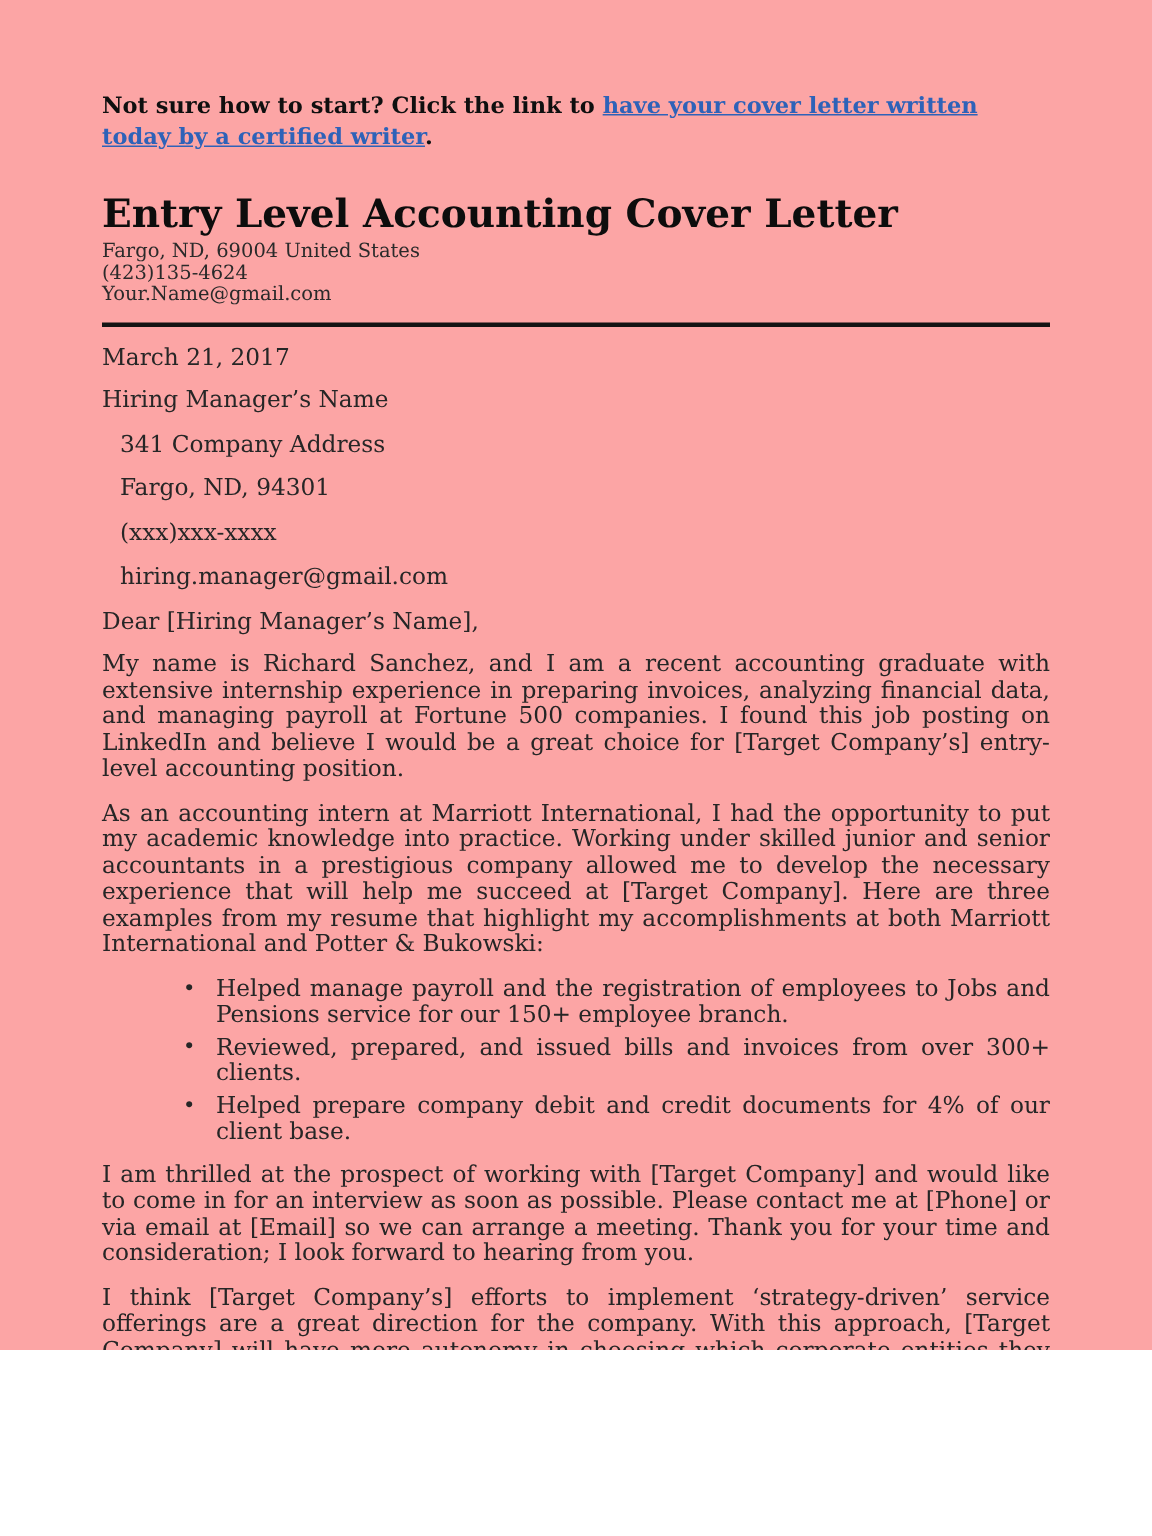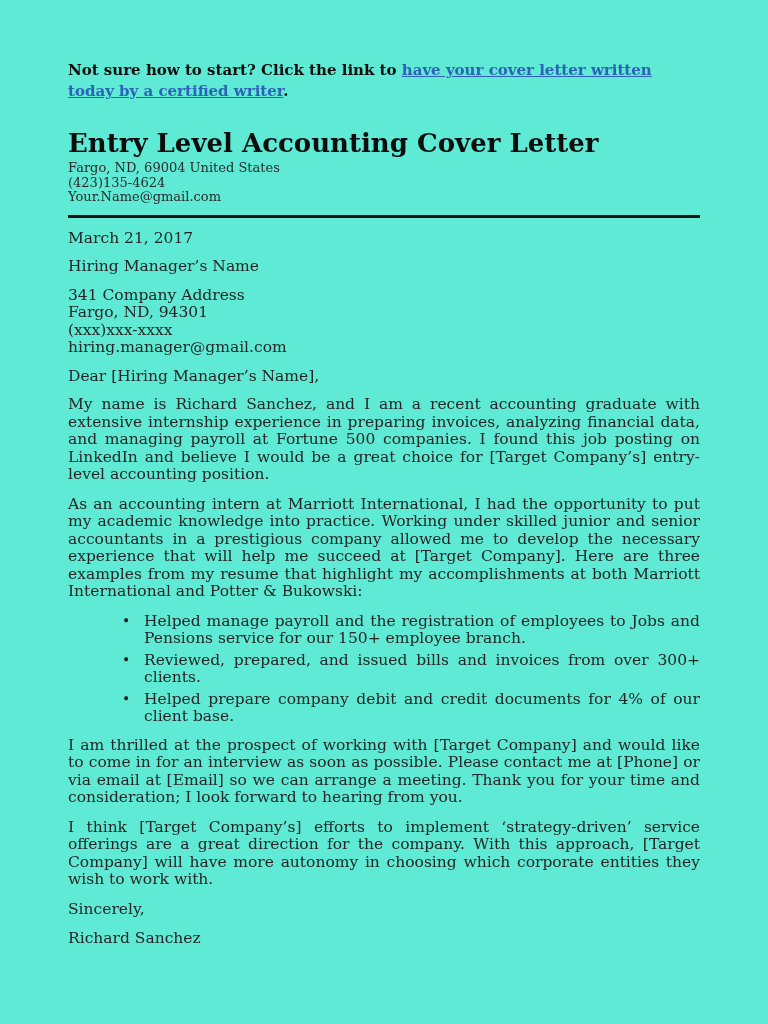--- a/index.html
+++ b/index.html
@@ -3,22 +3,22 @@
 <meta charset="utf-8">
 <style>
   html, body {
     margin: 0;
     padding: 0;
     background: #ffffff;
   }
   .page {
     position: relative;
     width: 768px;
-    height: 1024px;
-    background: #5eead4;
+    height: 900px;
+    background: #fca5a5;
     overflow: hidden;
     font-family: "DejaVu Serif", "Liberation Serif", serif;
     color: #1e1e1e;
   }
   .content {
     padding: 60px 68px 0 68px;
   }
 
   
   .top-note {
@@ -56,21 +56,21 @@
   }
 
   
   .letter {
     margin-top: 12px;
     font-size: 15.5px;
     line-height: 17.5px;
     color: #262626;
   }
   .block { margin: 0 0 11px 0; }
-  .tight-line { margin: 0; }
+  .tight-line { margin: 12px; }
   .para {
     margin: 0 0 12px 0;
     text-align: justify;
   }
   ul.bullet-list {
     margin: 0 0 11px 0;
     padding: 0 0 0 60px;
     list-style: none;
   }
   ul.bullet-list li {

